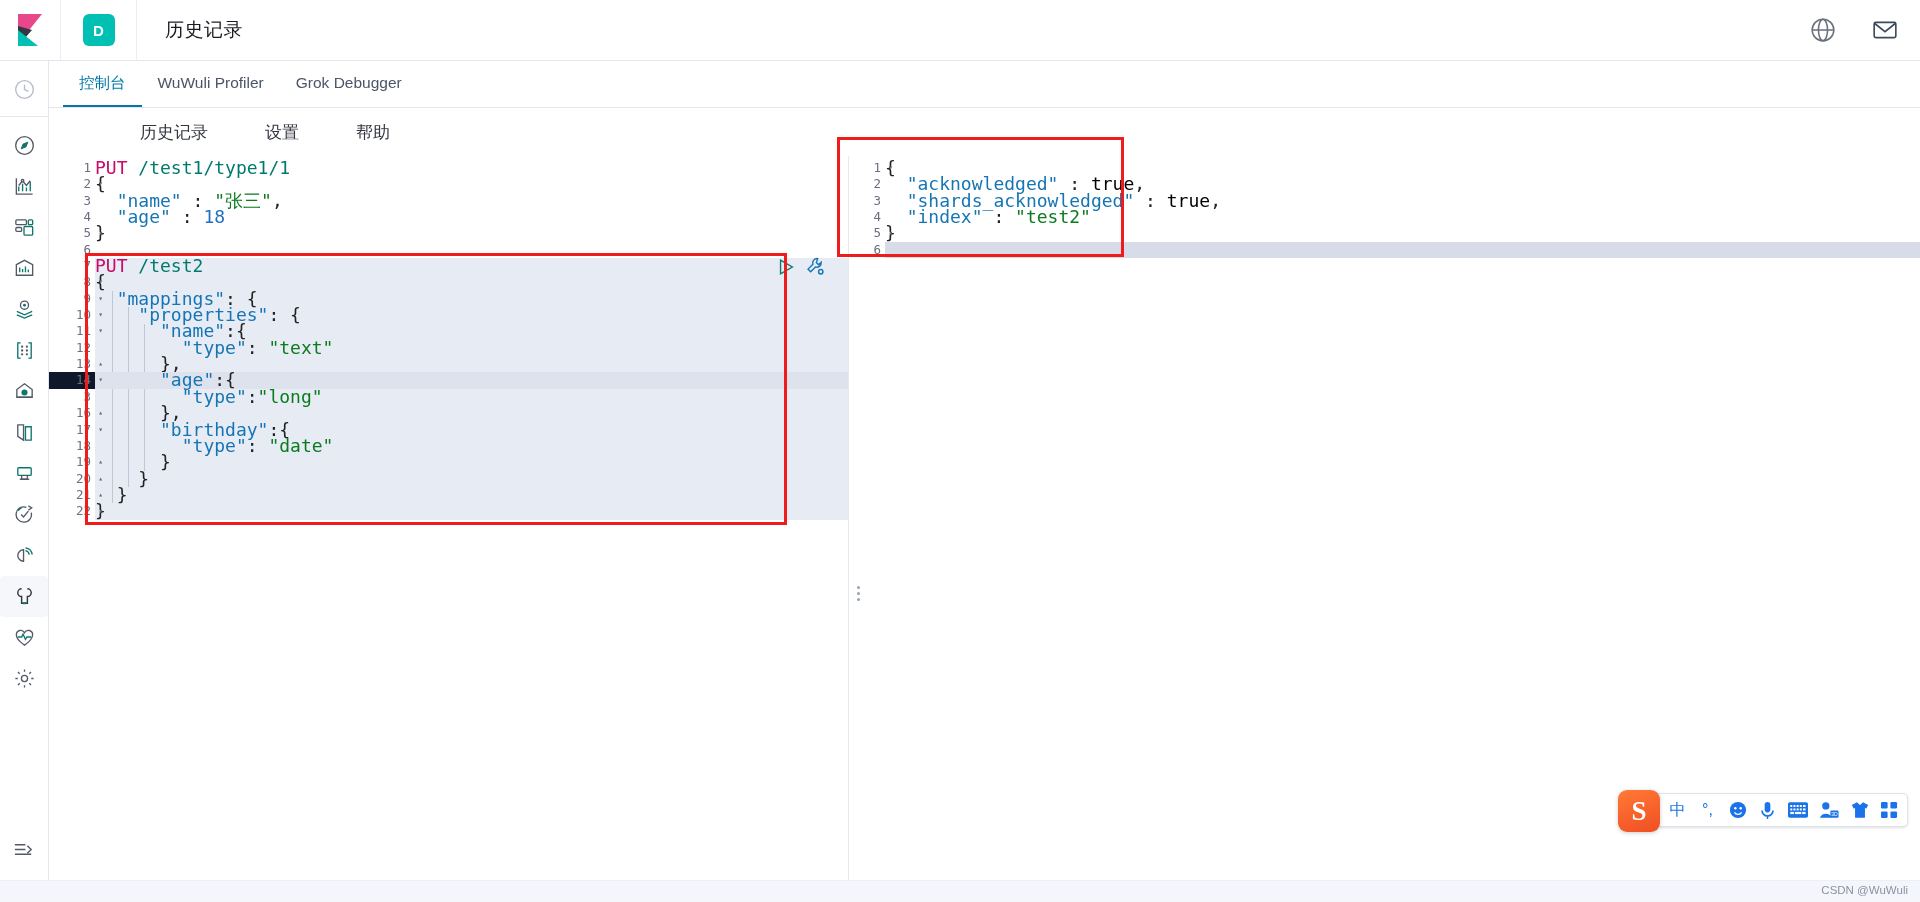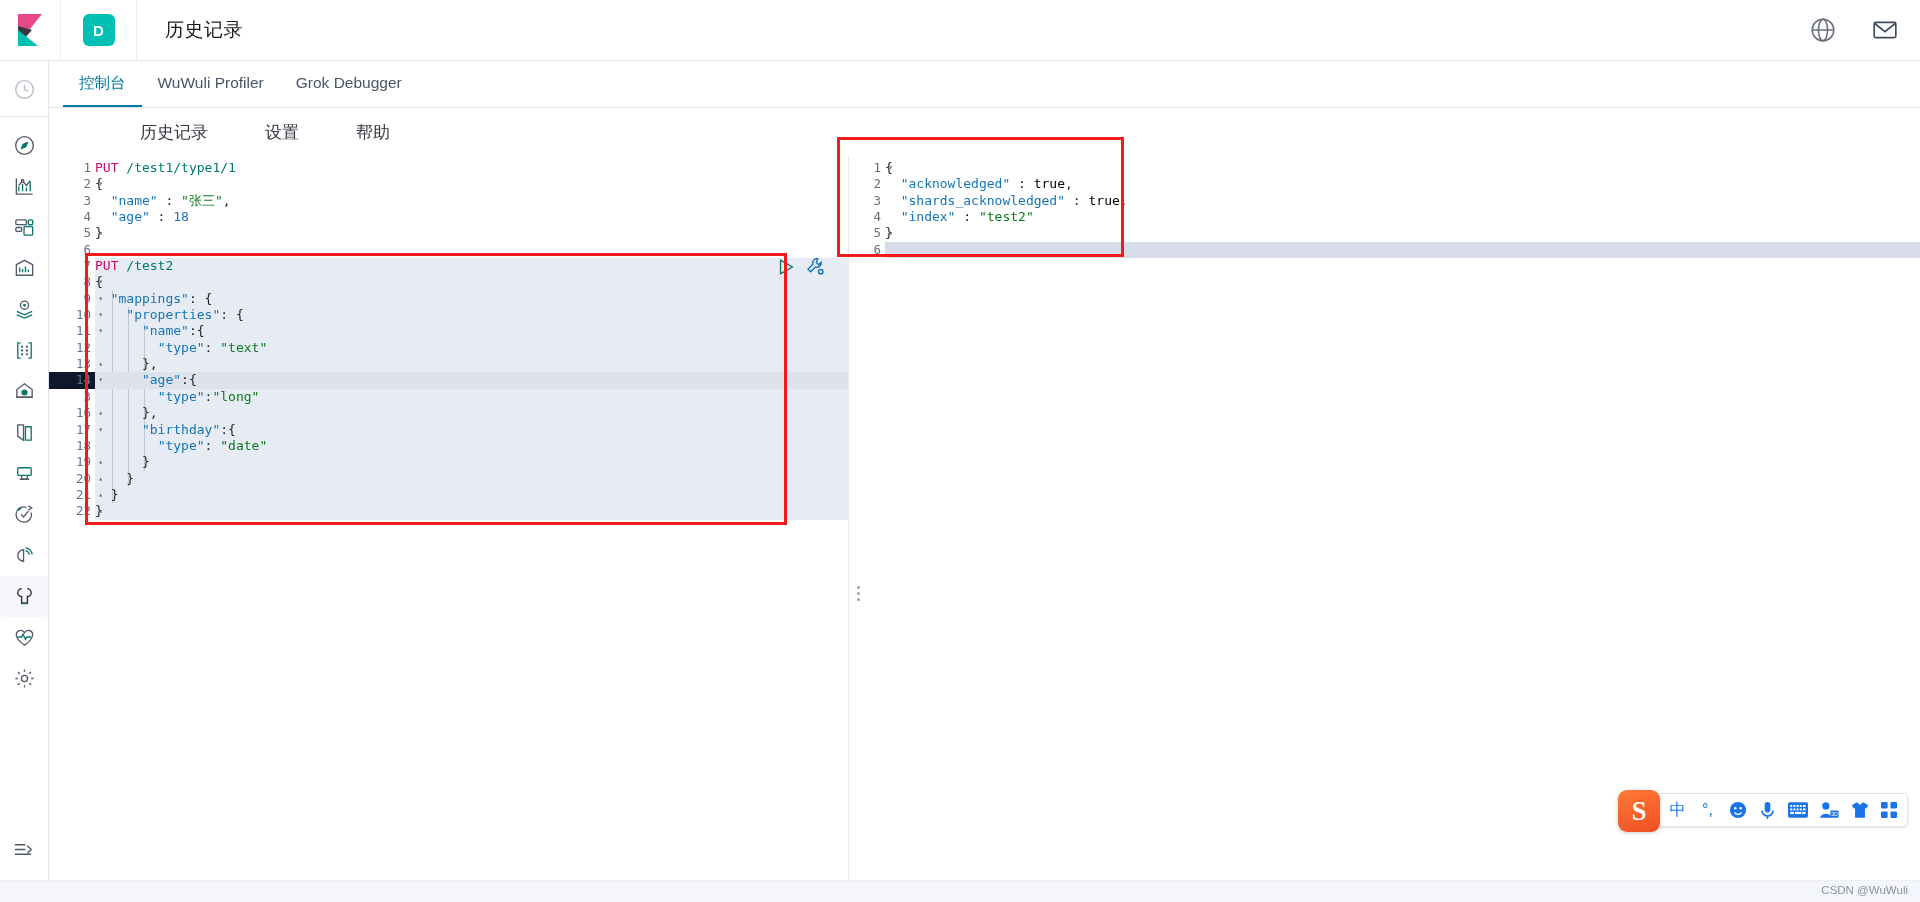--- a/index.html
+++ b/index.html
@@ -117,21 +117,21 @@
   }
   .gline .fold {
     position: absolute; right: -8px; top: 0;
     width: 10px; font-size: 8px; color: #69707d;
   }
   .gline.hl { background: #0f172a; }
 
   .code {
     flex: 1; position: relative; padding-top: 4px;
     font-family: "DejaVu Sans Mono", monospace;
-    font-size: 13px; color: #000;
+    font-size: 18px; color: #000;
     overflow: hidden;
   }
   .cline {
     height: 16.35px; line-height: 16.35px;
     white-space: pre;
     position: relative;
   }
   .cline.hl { background: #dde2ed; }
 
   .tok-method { color: #c80a68; }

